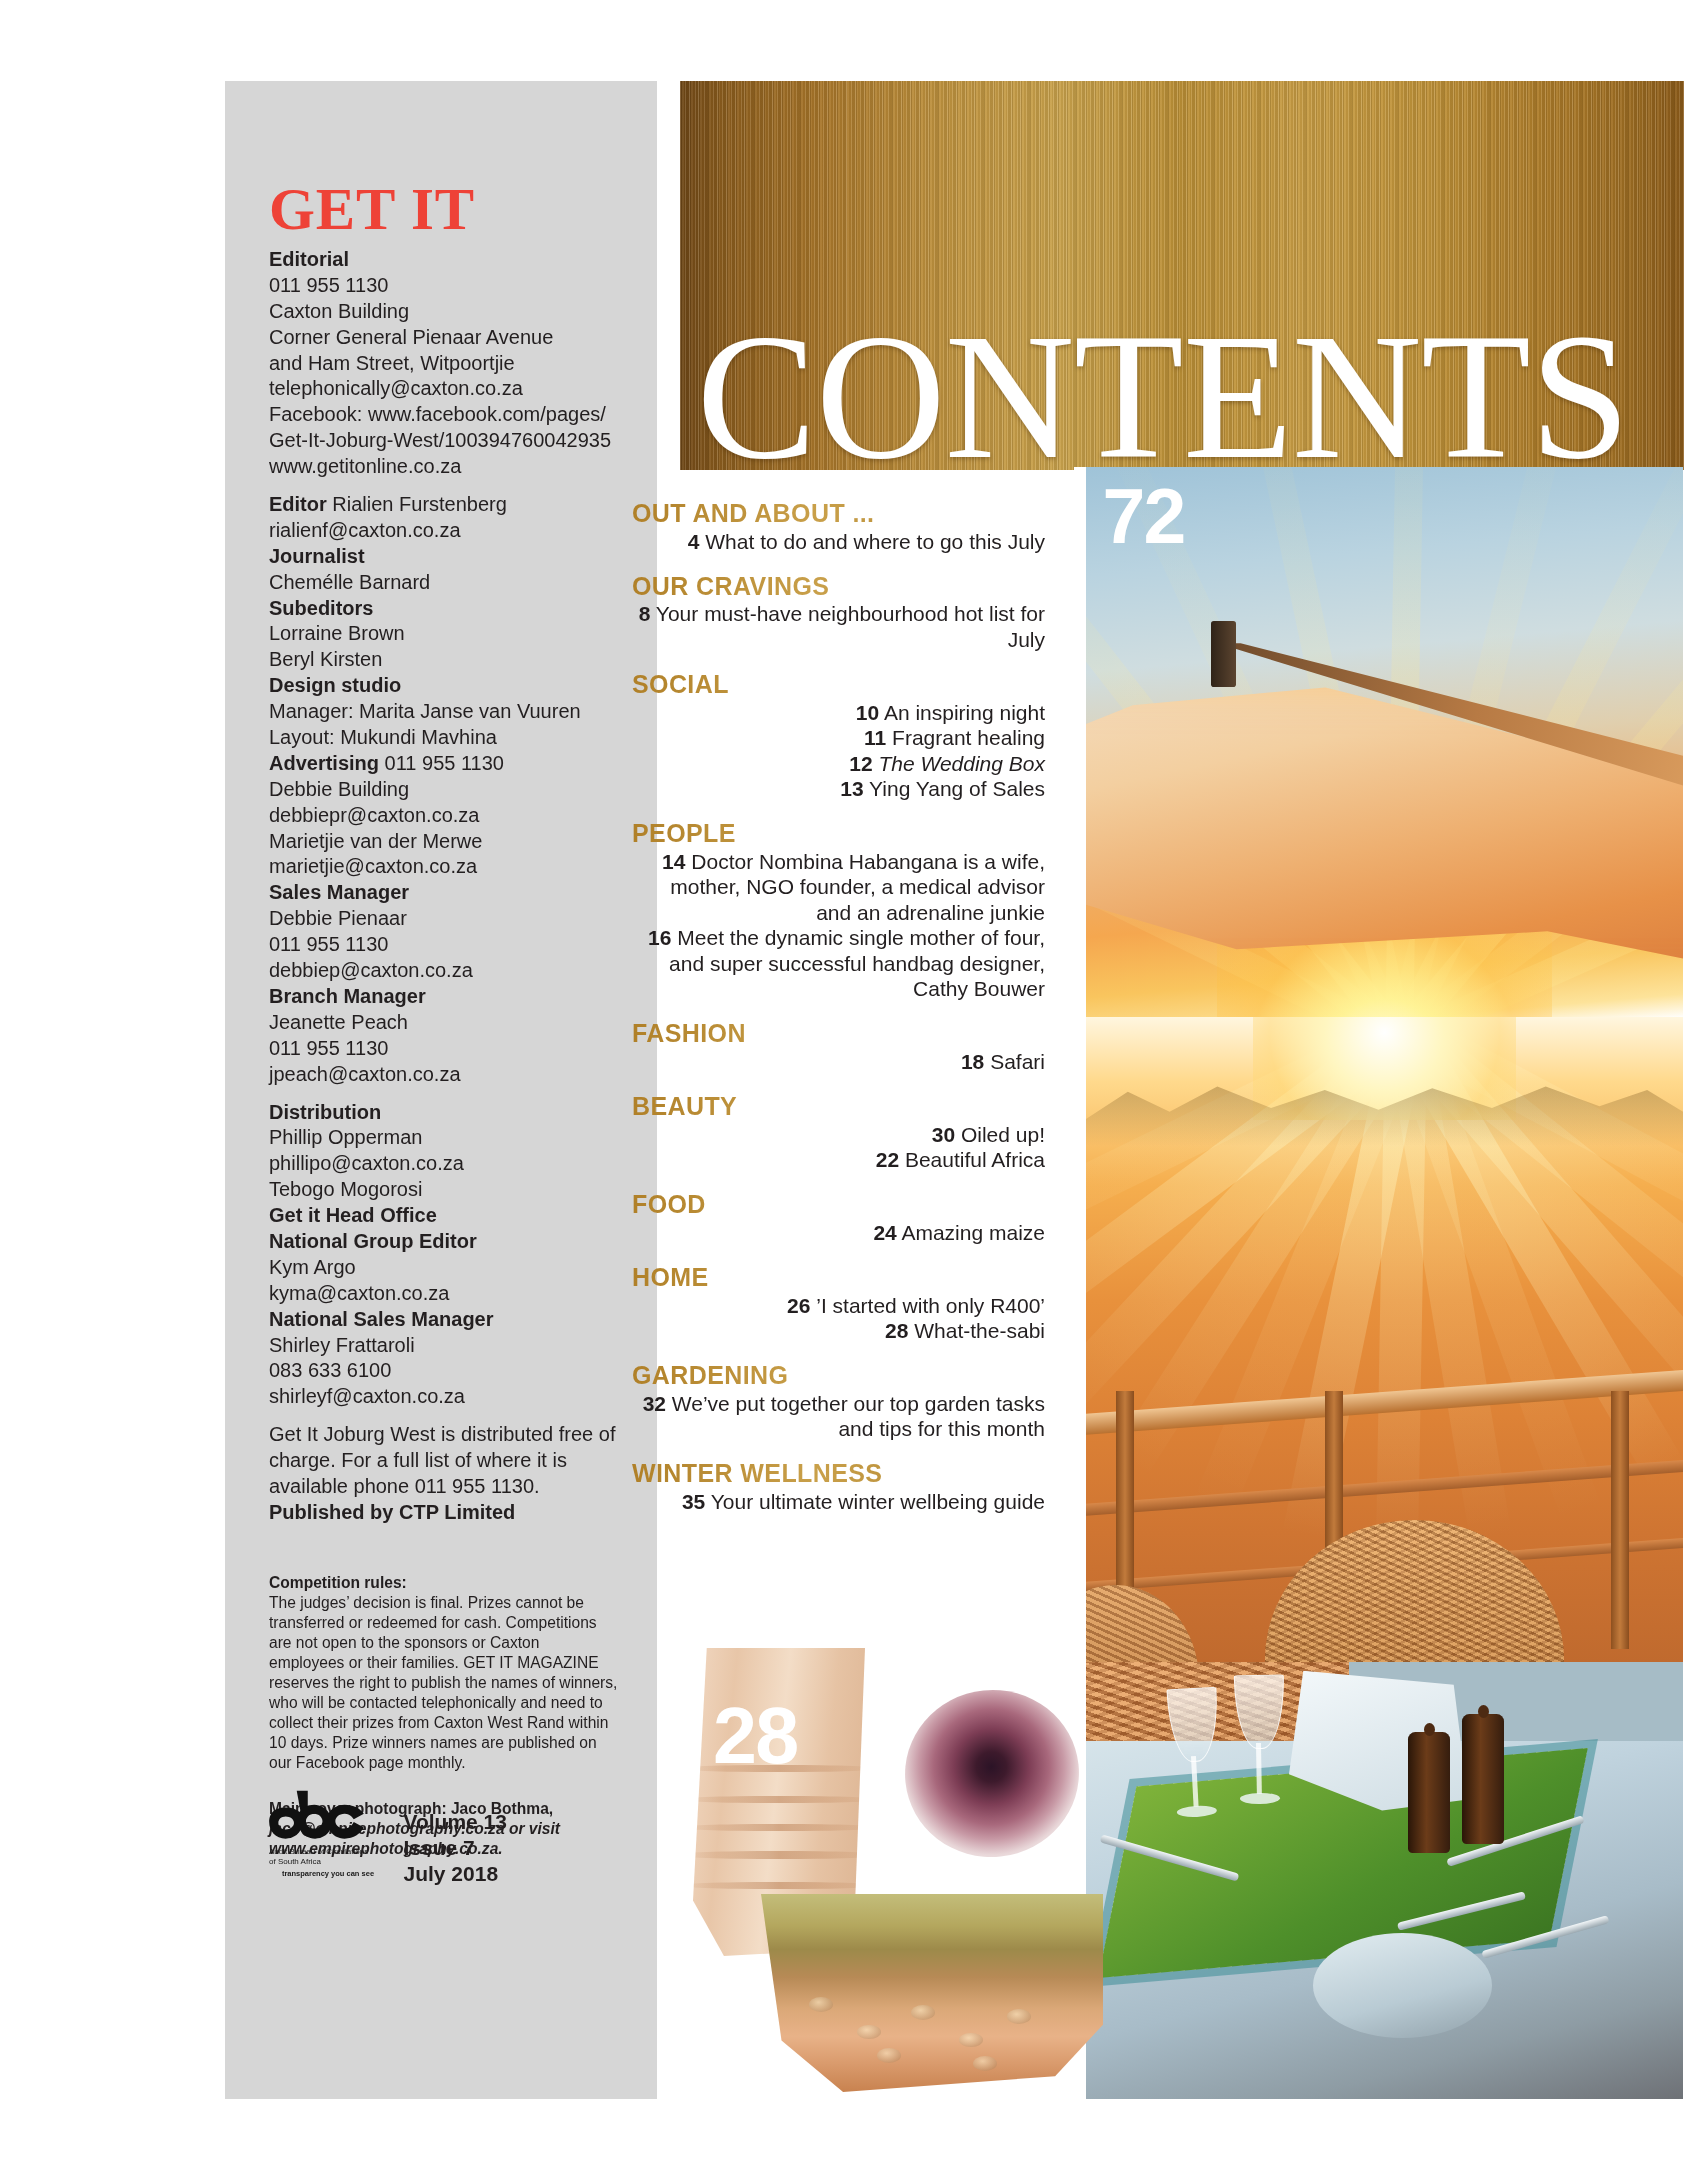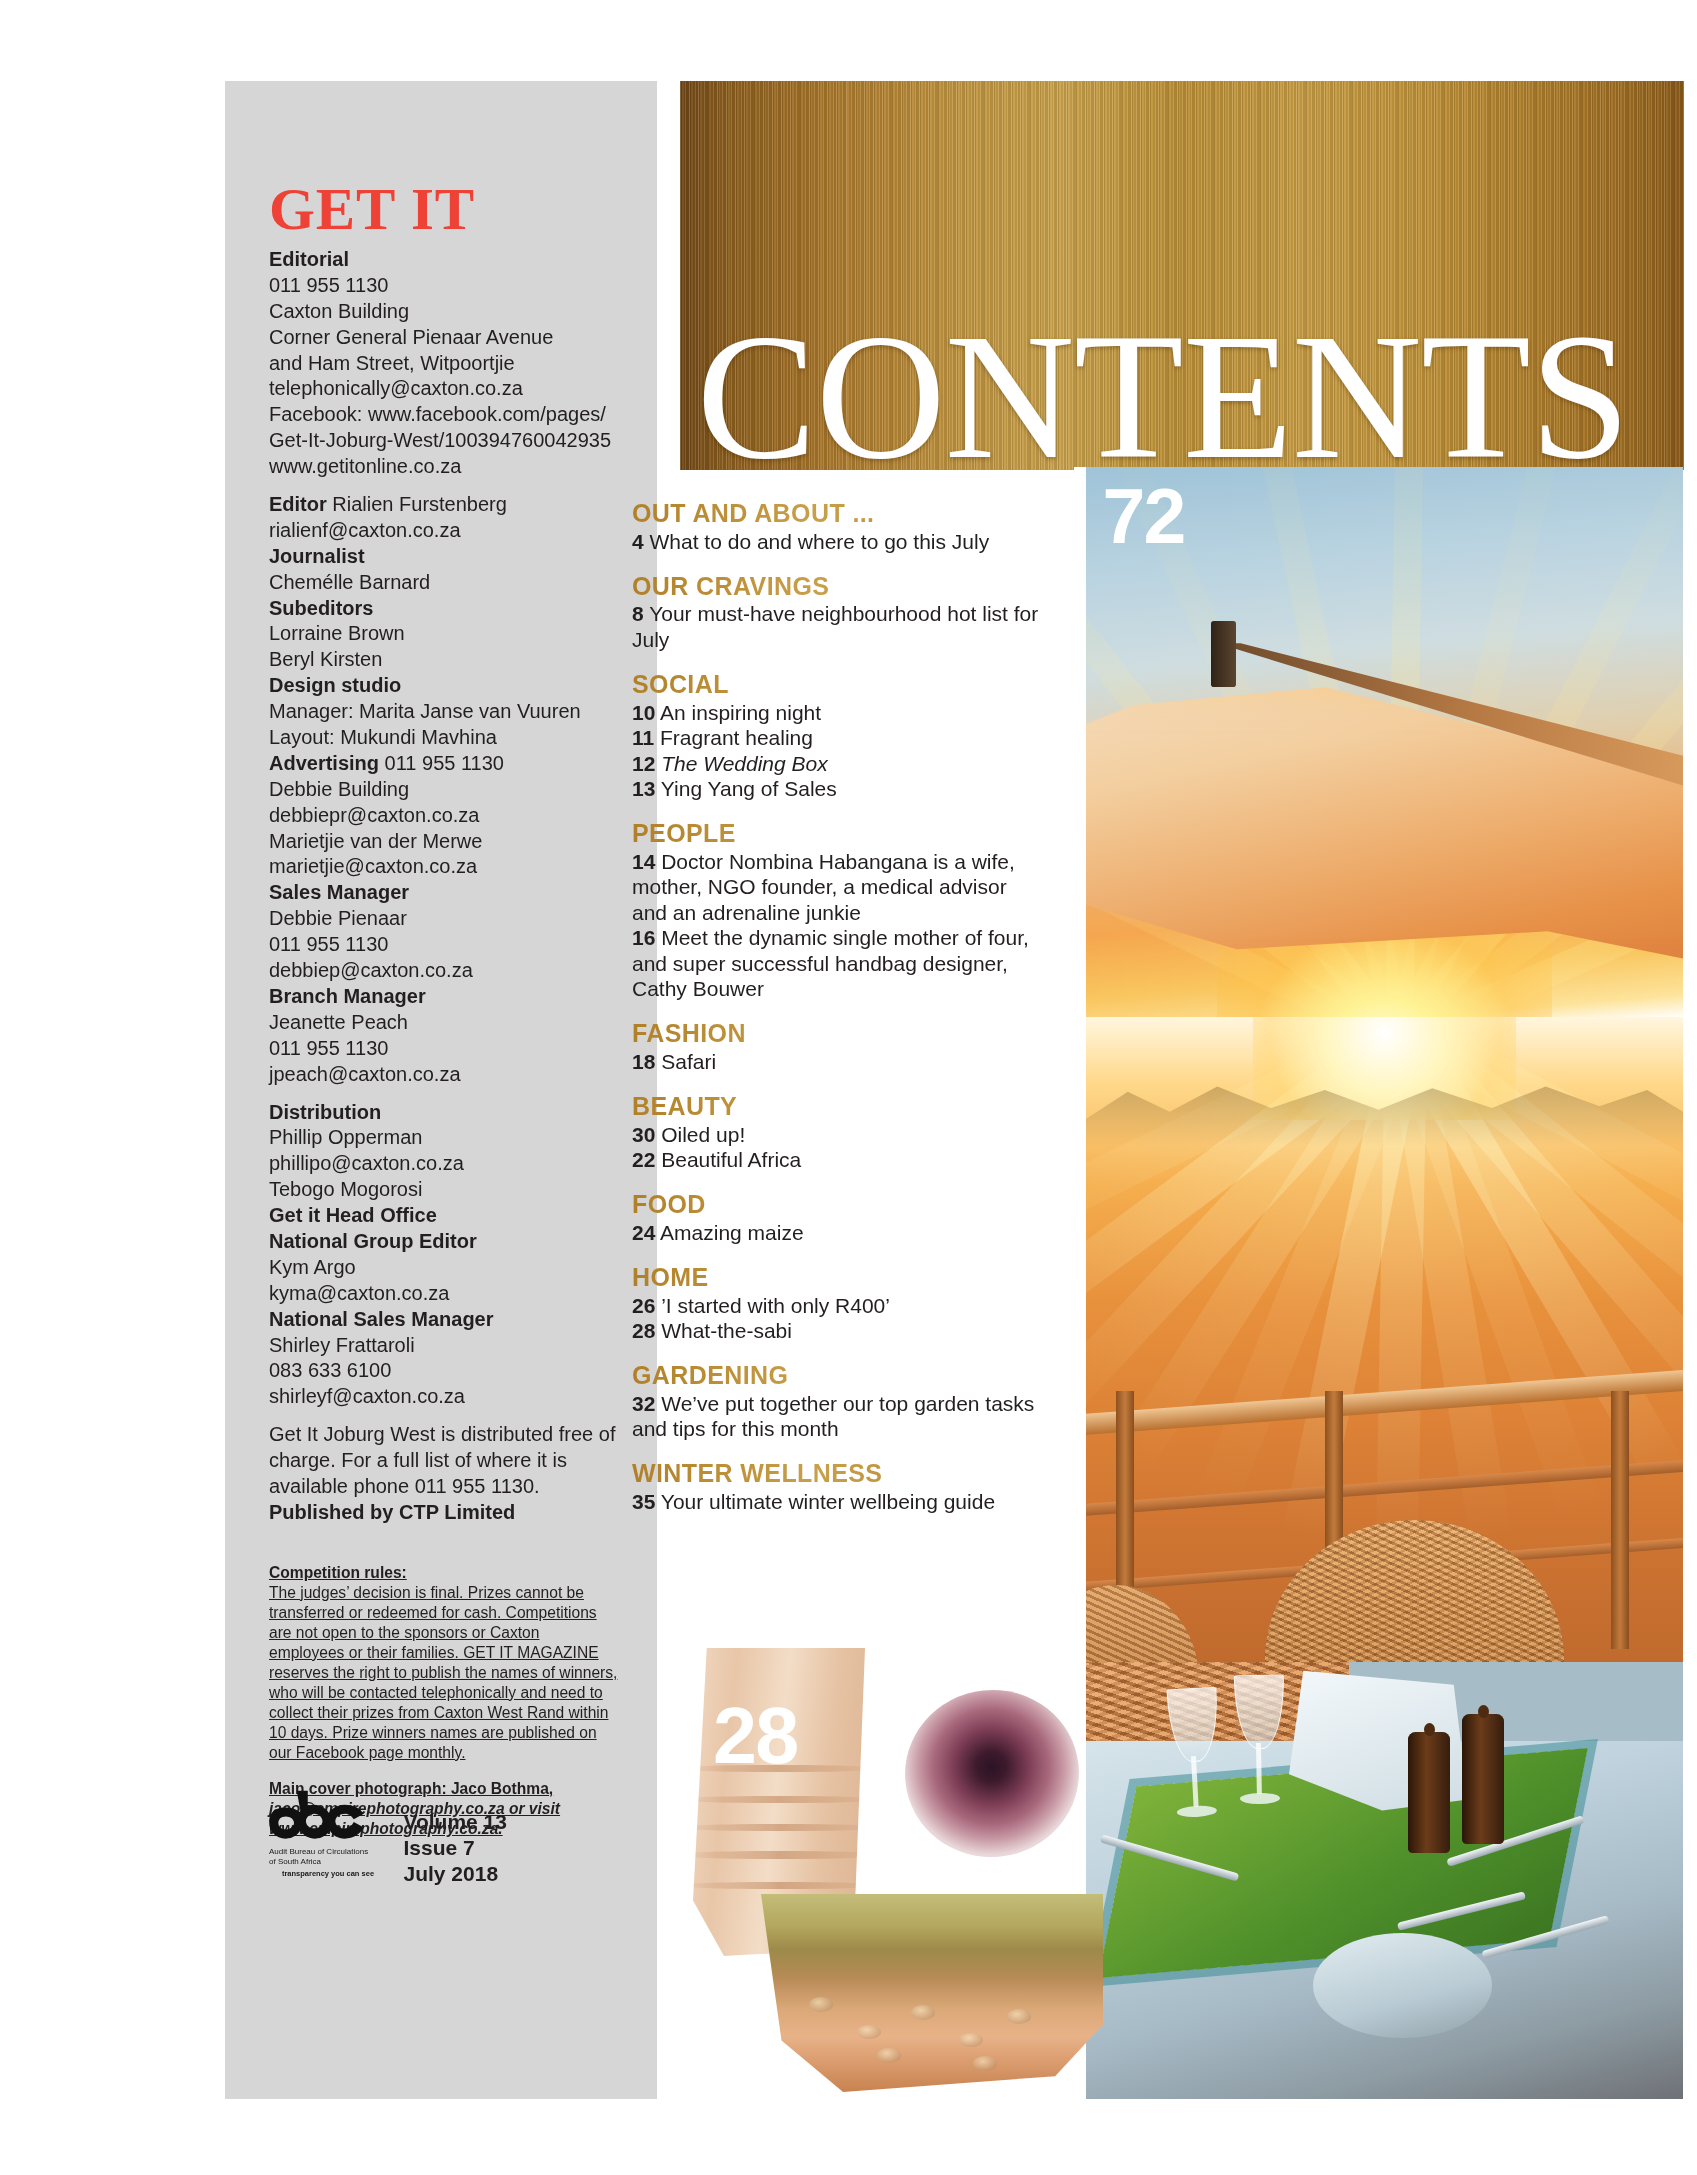--- a/index.html
+++ b/index.html
@@ -17,21 +17,21 @@
     font-family:"Liberation Serif",serif;
     font-size:59px;font-weight:700;color:#ee4237;
     letter-spacing:0.9px;line-height:1;margin:0 0 8px 0;
   }
 
   .ms-block{font-size:20px;line-height:1.295;margin:0 0 0 0;}
   .ms-block b{font-weight:700;}
   .ms-gap{height:12px;}
   .ms-line{display:block;white-space:nowrap;}
 
-  .fineprint{font-size:15.6px;line-height:1.285;margin-top:0;text-decoration:underline;}
+  .fineprint{font-size:15.6px;line-height:1.285;margin-top:10px;}
   .fineprint b{font-weight:700;}
   .fineprint .italic{font-style:italic;font-weight:700;}
 
   
   #abc-row{position:absolute;left:44px;top:1708px;display:flex;align-items:flex-start;}
   #abc-mark{width:118px;}
   #abc-glyph{display:block;}
   .abc-caption{font-size:8px;text-align:left;line-height:1.28;color:#1a1a1a;margin-top:0.9px;}
   .abc-tag{font-size:7.5px;text-align:center;font-weight:700;color:#1a1a1a;margin-top:1.8px;}
   #issue-info{margin-left:16.5px;font-size:21px;font-weight:700;line-height:1.23;padding-top:20px;}
@@ -63,21 +63,21 @@
   #toc{
     position:absolute;left:632px;top:500px;width:413px;
   }
   .toc-section{margin-bottom:18.4px;}
   .sec-head{
     font-size:25px;font-weight:700;letter-spacing:0.4px;
     color:#b8872f;margin:0 0 1.8px 0;line-height:1.08;
     background:linear-gradient(90deg,#b08028 0%,#c9a04a 45%,#a97c26 100%);
     -webkit-background-clip:text;background-clip:text;color:transparent;
   }
-  .toc-item{font-size:21px;line-height:1.215;margin:0;color:#231f20;}
+  .toc-item{font-size:21px;line-height:1.215;margin:0;color:#231f20;text-align:right;}
   .toc-item .pg{font-weight:700;}
   .toc-item.ital .ttl{font-style:italic;}
 
   
   #photo-umbrella{
     position:absolute;left:1086px;top:467px;width:597px;height:551px;
     overflow:hidden;
     background:linear-gradient(175deg,#9fc3d8 0%,#b9d3e0 18%,#cfdde0 34%,#e0cfae 50%,
       #ecb070 66%,#f5a74f 78%,#f9c55e 88%,#fde39a 96%,#ffffff 100%);
   }

